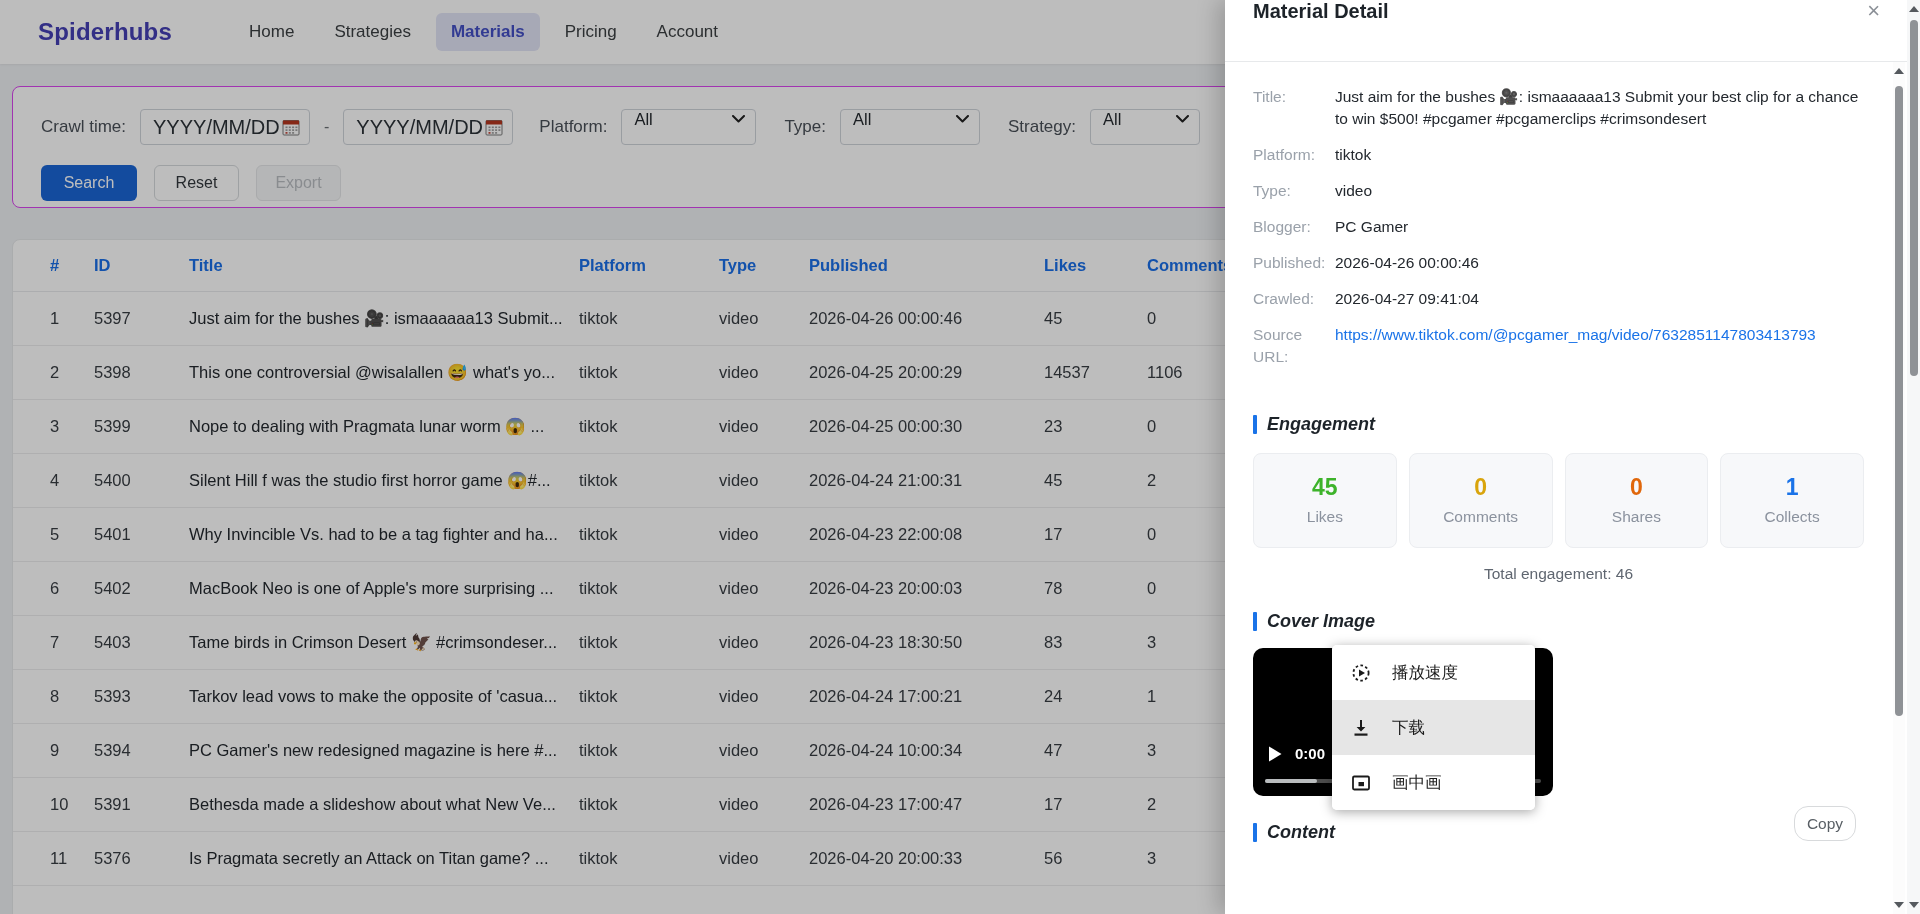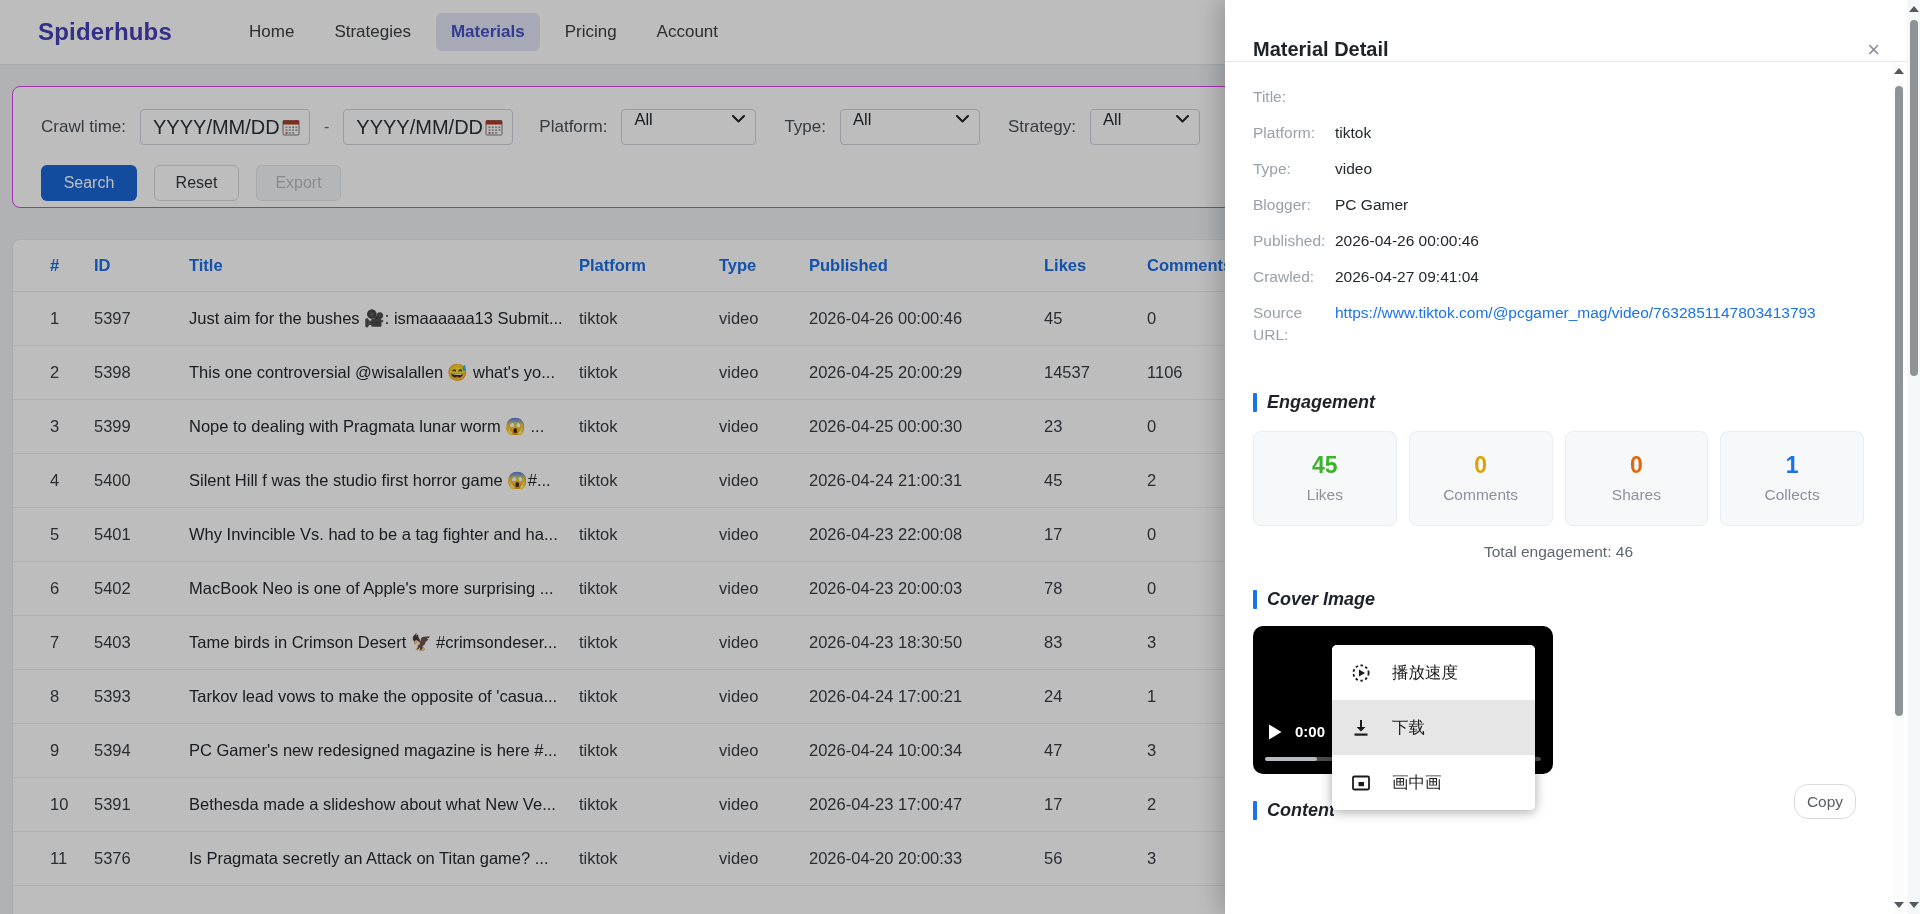--- a/index.html
+++ b/index.html
@@ -46,21 +46,21 @@
        white-space:nowrap; overflow:hidden; }
   th:first-child, td:first-child { padding-left:37px; }
   .c-title { color:#24292f; }
 
   
   .overlay { position:absolute; inset:0; background:rgba(0,0,0,.26); z-index:5; }
 
   
   .drawer { position:absolute; top:0; left:1225px; width:695px; height:914px; background:#fff; z-index:10;
             box-shadow:-8px 0 20px rgba(0,0,0,.18); }
-  .drawer-header { height:62px; display:flex; align-items:flex-end; justify-content:space-between;
+  .drawer-header { height:62px; display:flex; align-items:flex-start; justify-content:space-between;
                    padding:0 40px 0 28px; border-bottom:1px solid #e7e9eb; }
   .drawer-title { font-size:20px; font-weight:bold; color:#1d2329; }
   .drawer-close { font-size:22px; color:#8b9097; cursor:pointer; line-height:1; }
   .drawer-body { position:relative; padding:24px 56px 0 28px; height:852px; overflow:hidden; }
 
   .field { display:flex; margin-bottom:14px; }
   .field .fl { width:82px; flex-shrink:0; color:#9aa1aa; font-size:15.5px; line-height:22px; }
   .field .fv { color:#23282e; font-size:15.5px; line-height:22px; }
   .field .fv.link { color:#1a73e8; cursor:pointer; }
 
@@ -373,20 +373,21 @@
 <aside class="drawer">
   <div class="drawer-header">
     <div class="drawer-title">Material Detail</div>
     <div class="drawer-close">×</div>
   </div>
 
   <div class="drawer-body">
 
     <div class="field">
       <span class="fl">Title:</span>
+      <span class="fv">Just aim for the bushes 🎥: ismaaaaaa13 Submit your best clip for a chance to win $500! #pcgamer #pcgamerclips #crimsondesert</span>
     </div>
     <div class="field">
       <span class="fl">Platform:</span>
       <span class="fv">tiktok</span>
     </div>
     <div class="field">
       <span class="fl">Type:</span>
       <span class="fv">video</span>
     </div>
     <div class="field">

